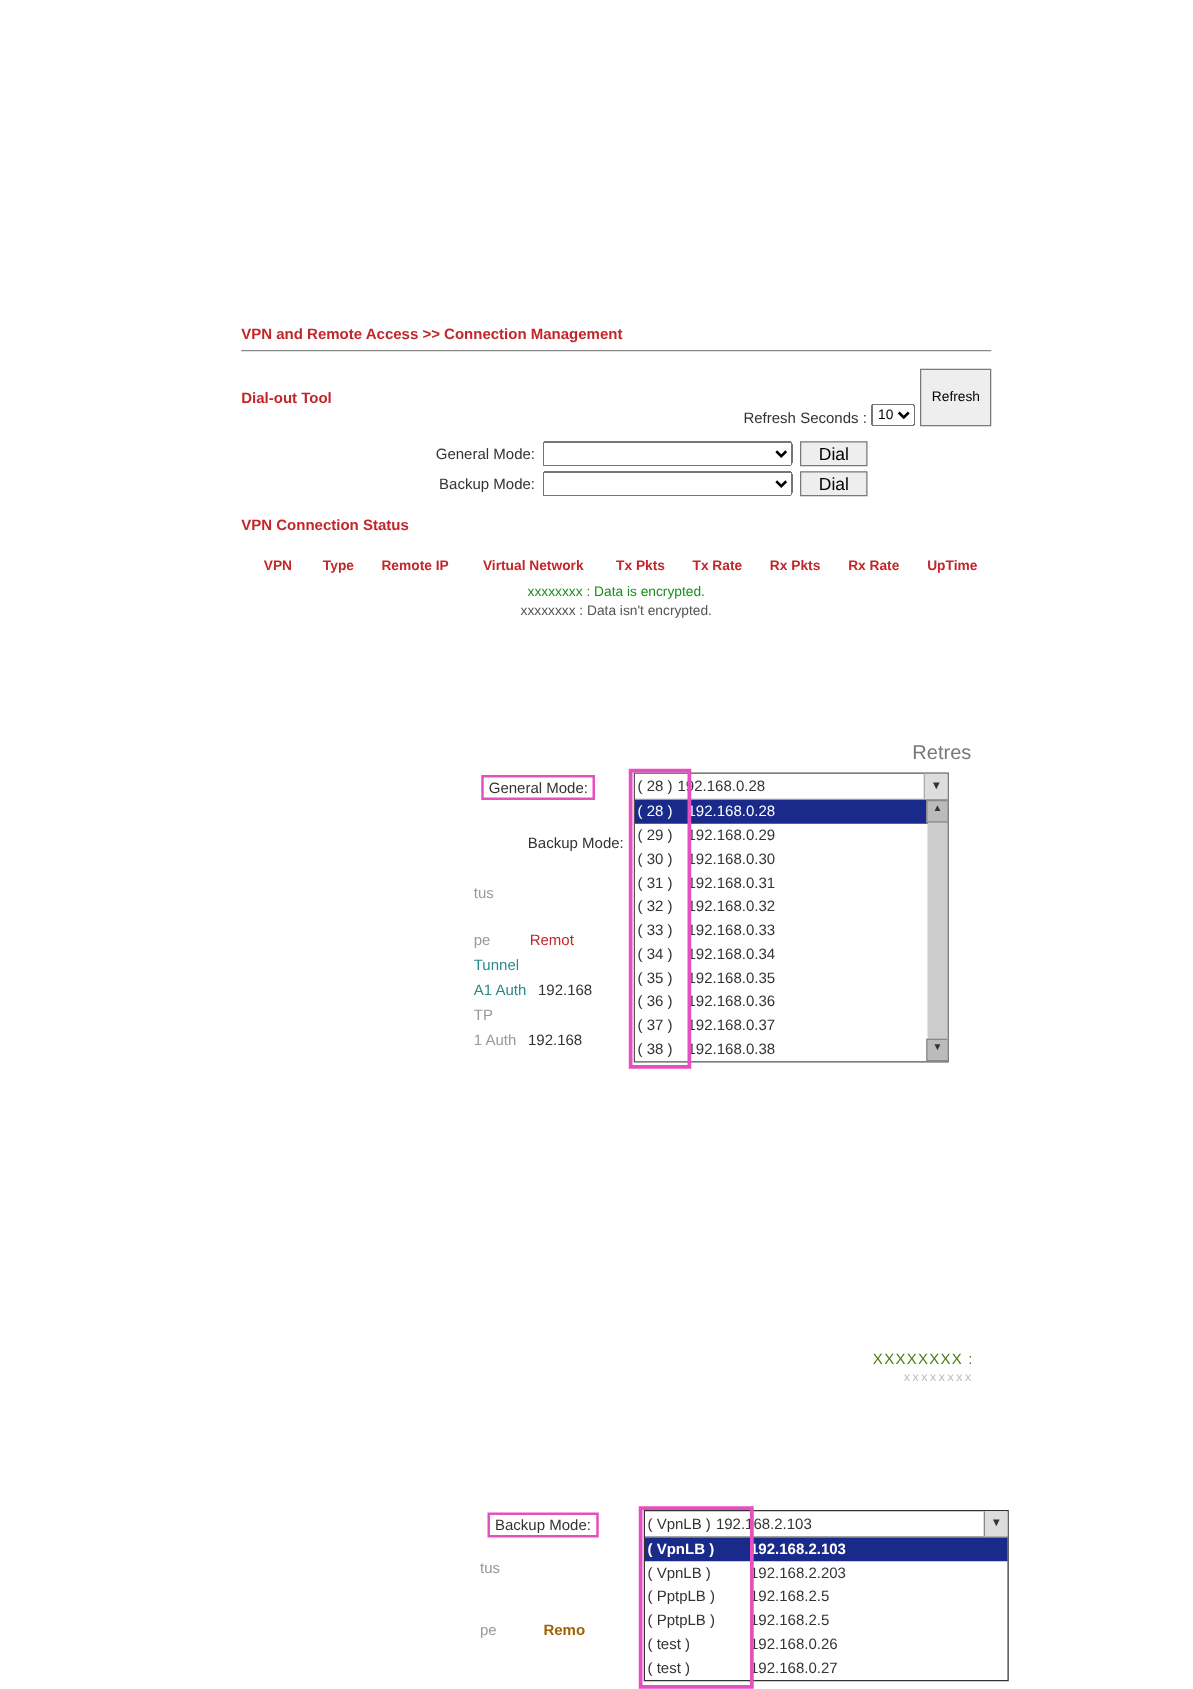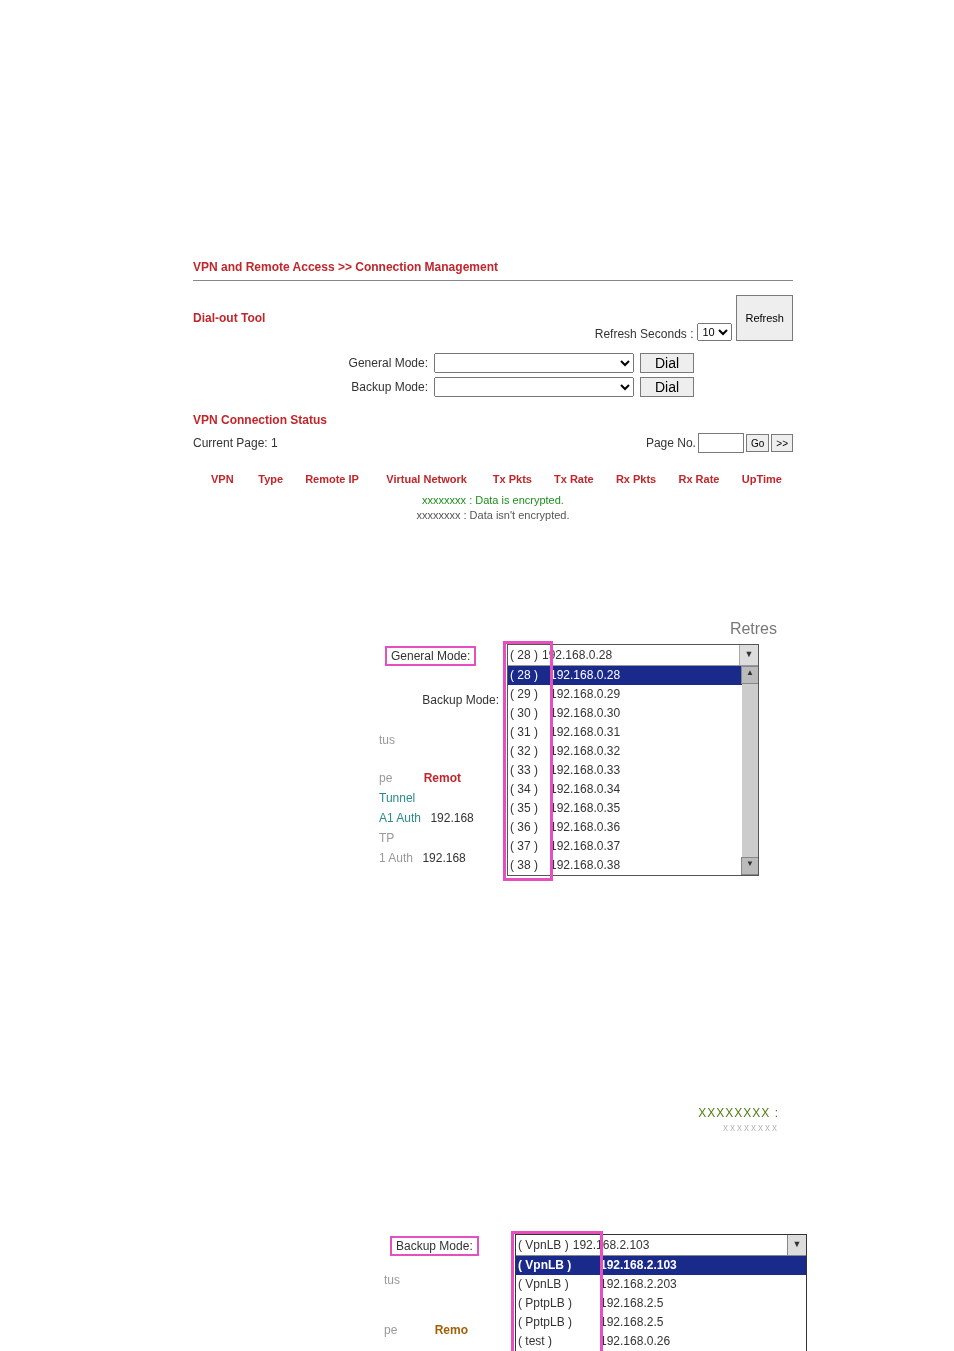--- a/index.html
+++ b/index.html
@@ -232,21 +232,21 @@
     border: 3px solid #e64fbf;
     pointer-events: none;
   }
   .mid-cut-rows {
     margin-top: 20px;
     font-size: 12px;
     line-height: 20px;
     color: #333;
   }
   .mid-cut-rows .stub { color:#999; }
-  .mid-cut-rows .red { color:#c2262b; font-weight:bold; }
+  .mid-cut-rows .red { color:#c2262b; font-weight:normal; }
   .mid-cut-rows .teal { color: #2a8a8a; }
   .mid-foot {
     text-align: right;
     margin-top: 2px;
     padding-right: 6px;
   }
   .mid-foot .green { color:#4d7c0f; font-size:12px; letter-spacing:1px; }
   .mid-foot .grey { color:#bbb; font-size:10px; letter-spacing:2px; }
 
   
@@ -313,29 +313,20 @@
         <button class="dial-btn">Dial</button>
       </div>
       <div class="mode-row">
         <div class="mode-label">Backup Mode:</div>
         <select class="mode-select"></select>
         <button class="dial-btn">Dial</button>
       </div>
     </div>
 
     <div class="sectiontitle" style="margin-top:14px;">VPN Connection Status</div>
-    <div class="vcs-row">
-      <div class="vcs-left">Current Page: 1</div>
-      <div class="page-controls">
-        <span>Page No.</span>
-        <input class="page-input" style="">
-        <button class="go-btn">Go</button>
-        <button class="nn-btn">&gt;&gt;</button>
-      </div>
-    </div>
 
     <table class="vpns">
       <thead>
         <tr>
           <th>VPN</th>
           <th>Type</th>
           <th>Remote IP</th>
           <th>Virtual Network</th>
           <th>Tx Pkts</th>
           <th>Tx Rate</th>

